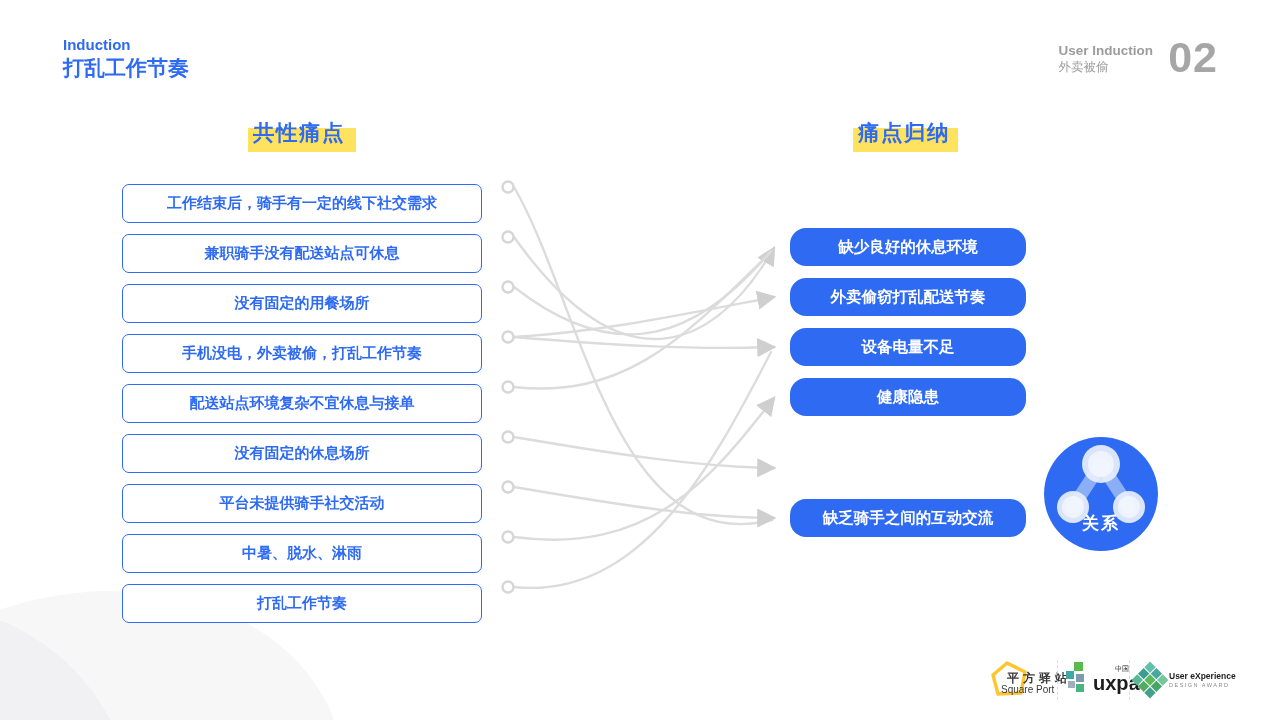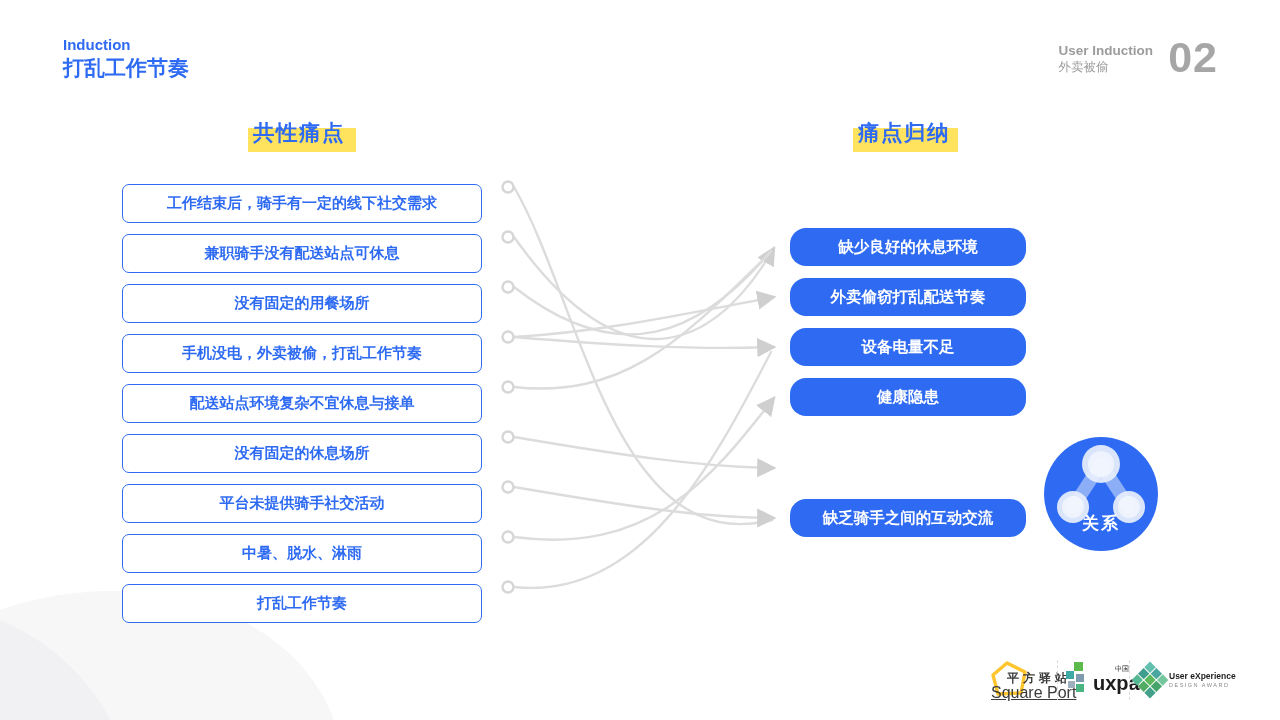--- a/index.html
+++ b/index.html
@@ -49,21 +49,21 @@
   .cluster { position:absolute; left:1044px; width:114px; height:114px; border-radius:50%;
              background:#2E6BF2; }
   .cluster .label { position:absolute; left:0; right:0; bottom:16px; text-align:center;
                     color:#ffffff; font-size:17px; font-weight:700; letter-spacing:2px; }
   .cluster svg { position:absolute; left:0; top:0; }
 
   
   .footer { position:absolute; left:985px; top:658px; width:235px; height:44px; }
   .lg1-pentagon { position:absolute; left:5px; top:2px; }
   .lg1-zh { position:absolute; left:22px; top:12px; font-size:12px; font-weight:700; color:#3a3a3a; letter-spacing:4px; white-space:nowrap; }
-  .lg1-en { position:absolute; left:6px; top:26px; font-size:16px; color:#3a3a3a; white-space:nowrap;text-decoration:underline; }
+  .lg1-en { position:absolute; left:16px; top:26px; font-size:10px; color:#3a3a3a; white-space:nowrap; }
   .f-div { position:absolute; top:2px; width:0; height:40px; border-left:1px dashed #dcdcdc; }
   .f-div1 { left:72px; } .f-div2 { left:144px; }
   .lg2-icon { position:absolute; left:80px; top:4px; width:24px; height:36px; }
   .lg2-icon i { position:absolute; display:block; }
   .lg2-name { position:absolute; left:108px; top:14px; font-size:20px; font-weight:700; color:#1d1d1d; }
   .lg2-sup  { position:absolute; left:130px; top:6px; font-size:7px; color:#1d1d1d; }
   .lg3-diamond { position:absolute; left:152px; top:9px; width:26px; height:26px; transform:rotate(45deg); display:grid; grid-template-columns:repeat(3,1fr); grid-template-rows:repeat(3,1fr); gap:1.5px; }
   .lg3-diamond i { display:block; }
   .lg3-t1 { position:absolute; left:184px; top:13px; font-size:8.5px; font-weight:700; color:#1d1d1d; white-space:nowrap; }
   .lg3-t2 { position:absolute; left:184px; top:24px; font-size:5.5px; color:#8a8a8a; letter-spacing:1.5px; white-space:nowrap; }

